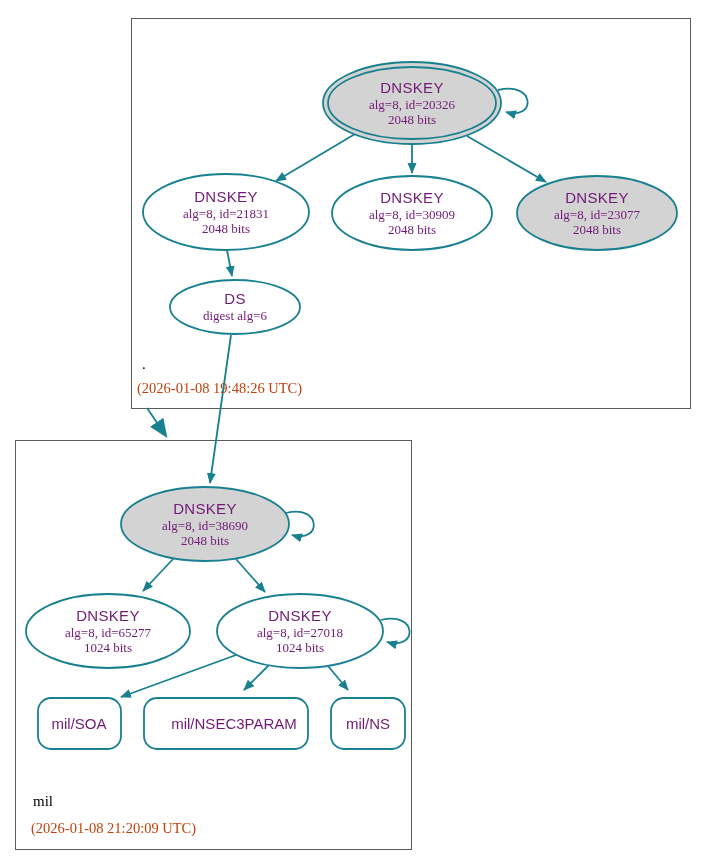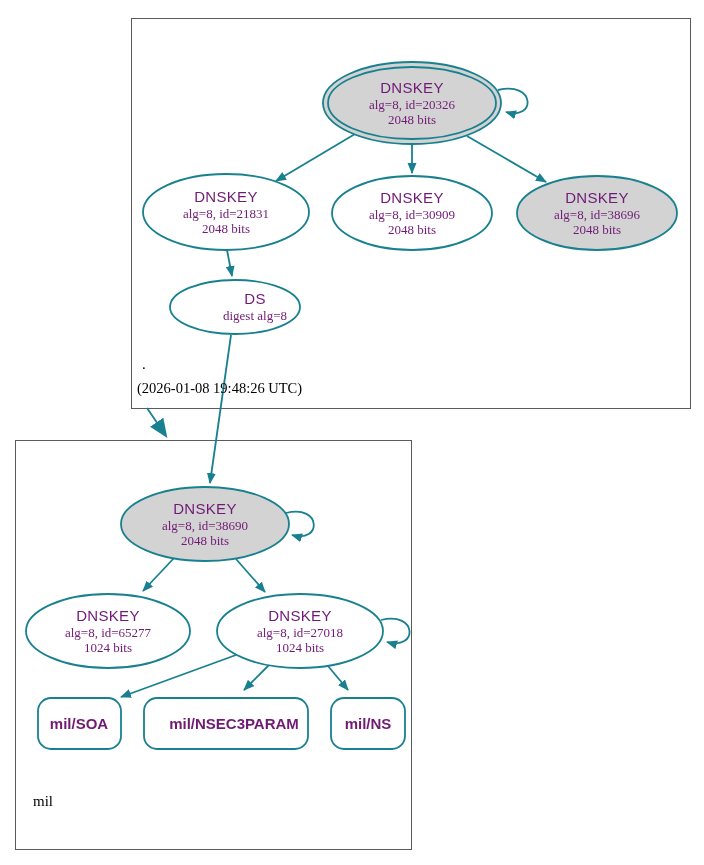--- a/index.html
+++ b/index.html
@@ -11,28 +11,28 @@
   .cluster-box { position:absolute; border:1px solid #5b5b5b; background:transparent; }
   #root-box { left:131px; top:18px;  width:558px; height:389px; }
   #mil-box  { left:15px;  top:440px; width:395px; height:408px; }
   .node-label {
     position:absolute; transform:translate(-50%,-50%);
     text-align:center; color:#701a75; line-height:1.18; white-space:nowrap;
     pointer-events:none;
   }
   .node-title { font-family:"Liberation Sans", sans-serif; font-size:15px; letter-spacing:0.3px; }
   .node-sub   { font-family:"Liberation Serif", serif; font-size:13px; }
-  .rr-label   { font-family:"Liberation Sans", sans-serif; font-size:15px;font-weight:bold; }
+  .rr-label   { font-family:"Liberation Sans", sans-serif; font-size:15px; }
   .cluster-label {
     position:absolute; font-family:"Liberation Serif", serif;
     font-size:15px; color:#000;
   }
   .cluster-ts {
     position:absolute; font-family:"Liberation Serif", serif;
-    font-size:14.5px; color:#000000;
+    font-size:14.5px; color:#c2410c;
   }
   svg .node-shape { stroke:#19808f; stroke-width:1.8; }
   svg .edge { stroke:#19808f; stroke-width:1.8; fill:none; }
 </style>
 </head>
 <body>
 
 <div id="diagram">
 
   <div class="cluster-box" id="root-box"></div>
@@ -90,26 +90,26 @@
     <div class="node-sub">alg=8, id=21831</div>
     <div class="node-sub">2048 bits</div>
   </div>
   <div class="node-label" style="left:412px; top:213px;">
     <div class="node-title">DNSKEY</div>
     <div class="node-sub">alg=8, id=30909</div>
     <div class="node-sub">2048 bits</div>
   </div>
   <div class="node-label" style="left:597px; top:213px;">
     <div class="node-title">DNSKEY</div>
-    <div class="node-sub">alg=8, id=38696</div>
+    <div class="node-sub">alg=8, id=23077</div>
     <div class="node-sub">2048 bits</div>
   </div>
-  <div class="node-label" style="left:235px; top:307px;margin-left:20px;">
+  <div class="node-label" style="left:235px; top:307px;">
     <div class="node-title">DS</div>
-    <div class="node-sub">digest alg=8</div>
+    <div class="node-sub">digest alg=6</div>
   </div>
 
   <div class="node-label" style="left:205px; top:524px;">
     <div class="node-title">DNSKEY</div>
     <div class="node-sub">alg=8, id=38690</div>
     <div class="node-sub">2048 bits</div>
   </div>
   <div class="node-label" style="left:108px; top:631px;">
     <div class="node-title">DNSKEY</div>
     <div class="node-sub">alg=8, id=65277</div>
@@ -120,14 +120,15 @@
     <div class="node-sub">alg=8, id=27018</div>
     <div class="node-sub">1024 bits</div>
   </div>
   <div class="node-label rr-label" style="left:79px;  top:724px;">mil/SOA</div>
   <div class="node-label rr-label" style="left:234px; top:724px;">mil/NSEC3PARAM</div>
   <div class="node-label rr-label" style="left:368px; top:724px;">mil/NS</div>
 
   <div class="cluster-label" style="left:142px; top:356px;">.</div>
   <div class="cluster-ts" style="left:137px; top:380px;">(2026-01-08 19:48:26 UTC)</div>
   <div class="cluster-label" style="left:33px; top:793px;">mil</div>
+  <div class="cluster-ts" style="left:31px; top:820px;">(2026-01-08 21:20:09 UTC)</div>
 
 </div>
 
 </body></html>

